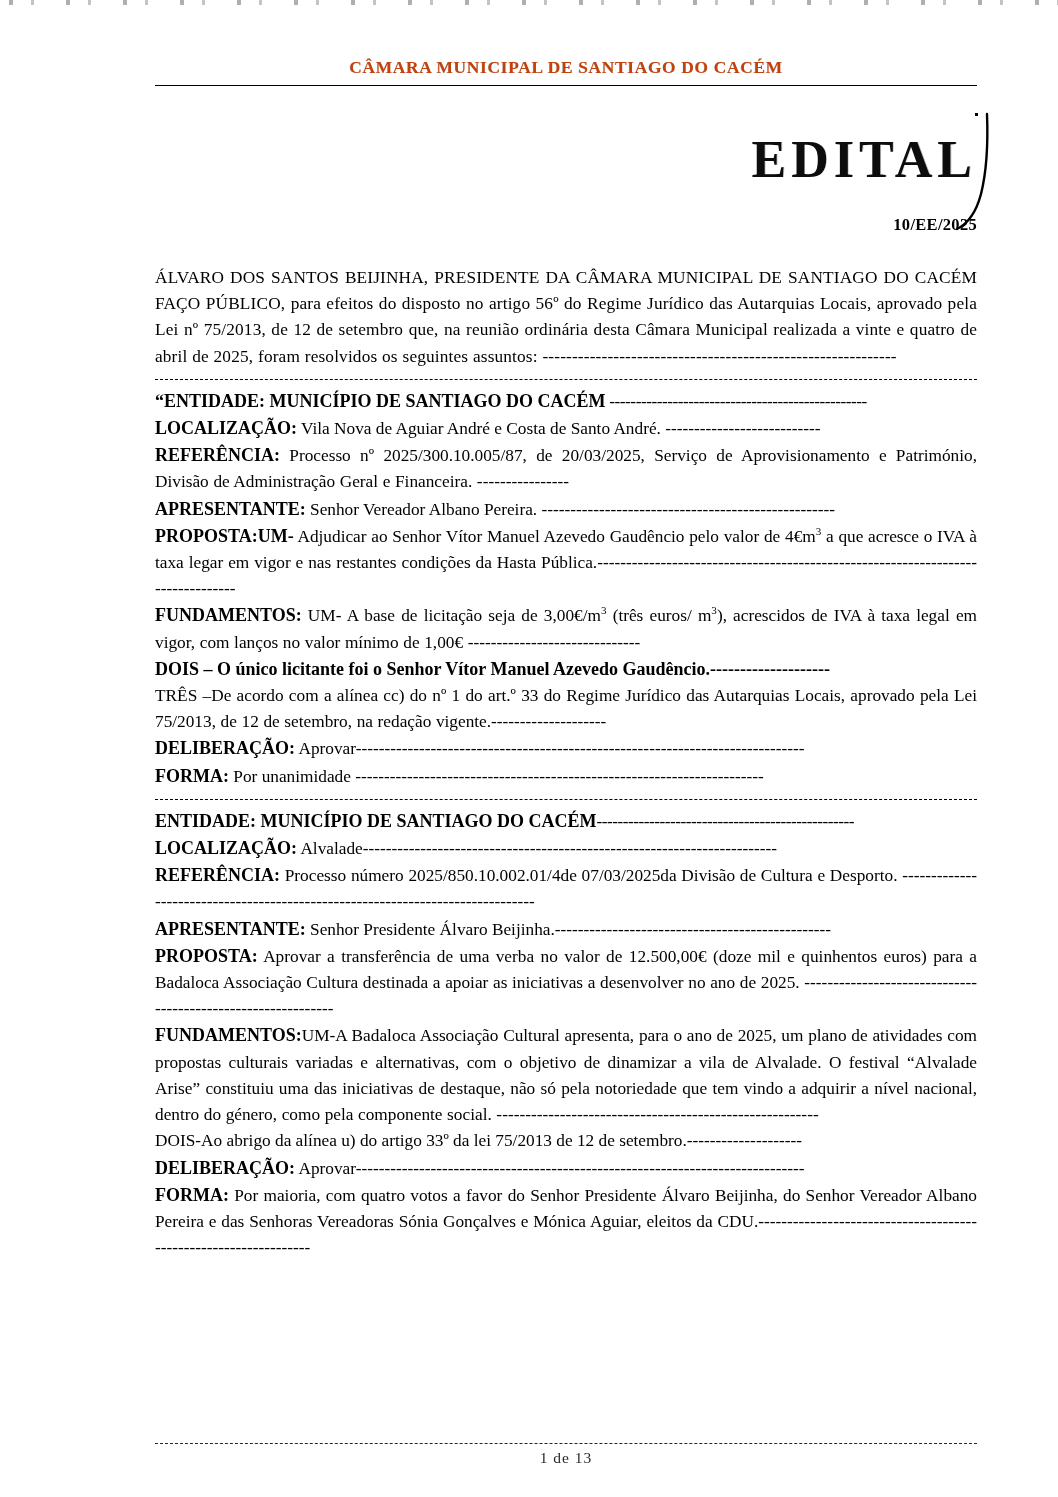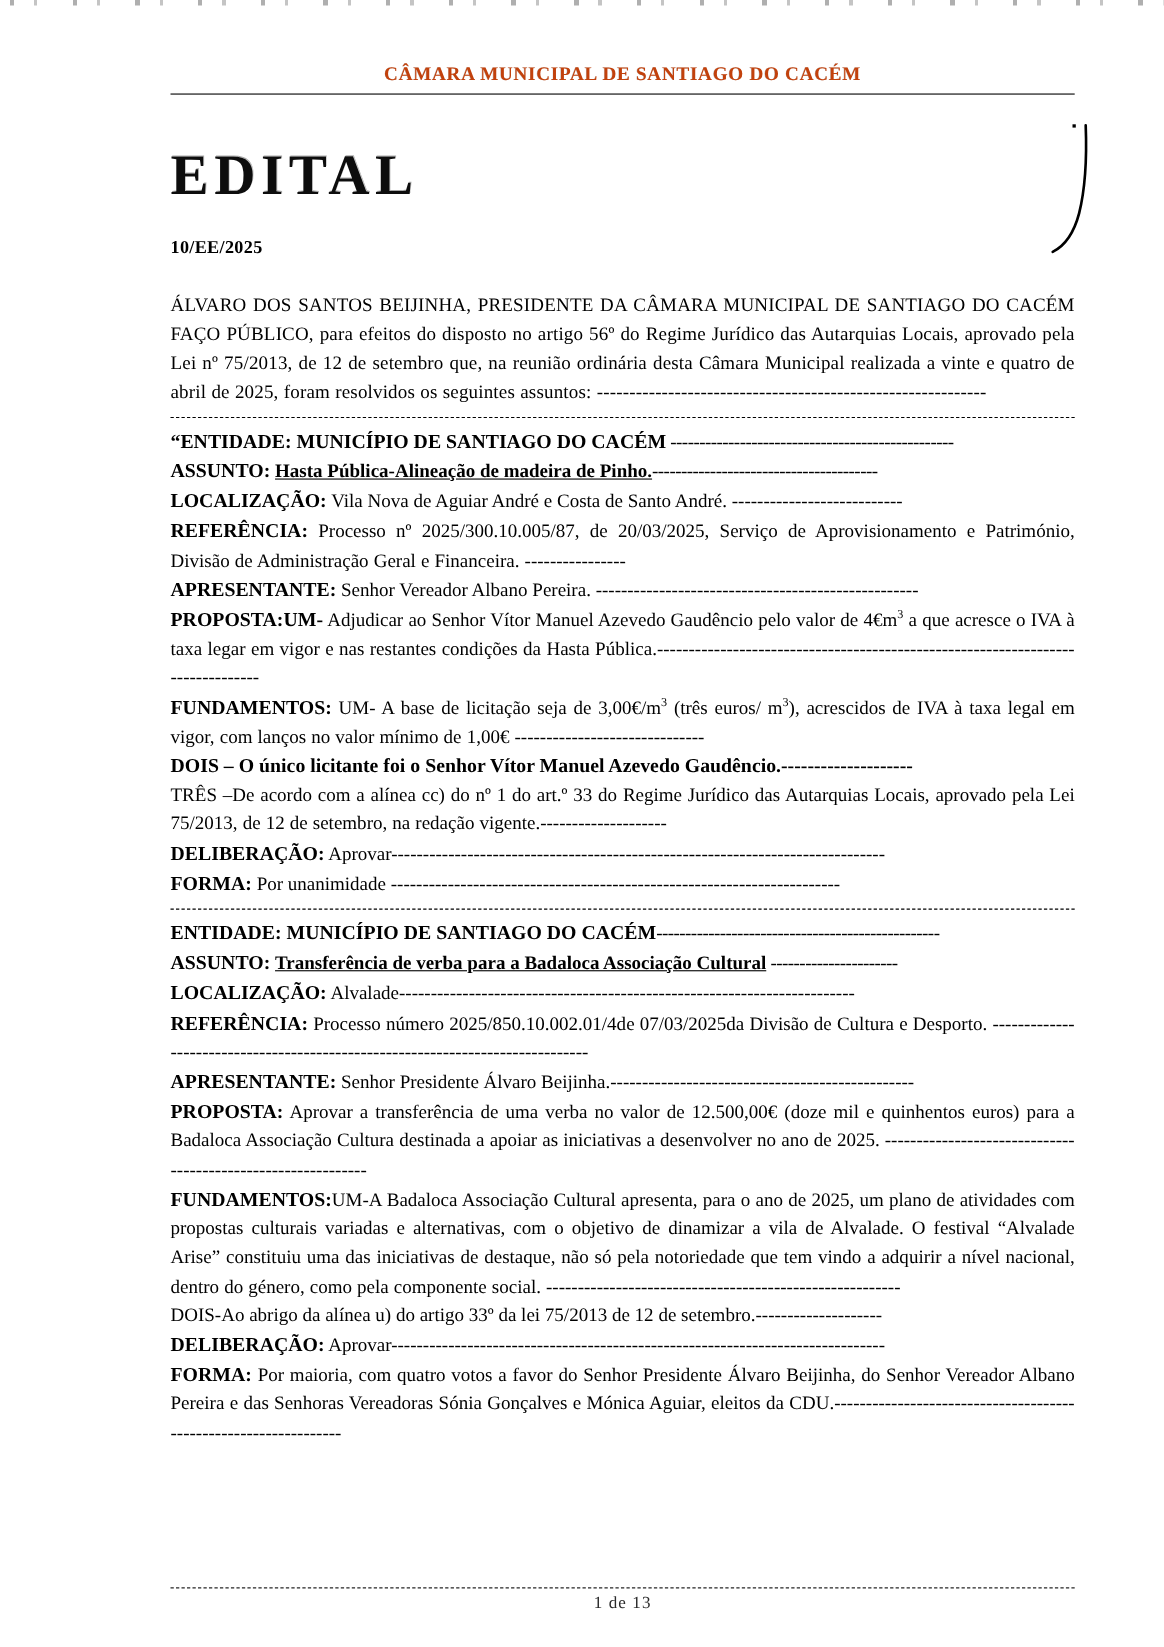--- a/index.html
+++ b/index.html
@@ -59,21 +59,21 @@
     color: #c2410c;
     text-shadow: 0.4px 0 0 rgba(255,255,255,0.55), -0.4px 0 0 rgba(0,0,0,0.25);
   }
   .header-rule {
     margin-top: 7px;
     border-top: 1.6px solid #000;
     width: 100%;
   }
 
   .title-block {
-    text-align: left;
+    text-align: right;
     margin-top: 48px;
   }
   .edital-title {
     font-size: 52px;
     font-weight: bold;
     letter-spacing: 5px;
     line-height: 1;
     color: #0d0d0d;
     text-shadow:
        0.5px 0.5px 0 rgba(255,255,255,0.75),
@@ -199,24 +199,20 @@
     <p class="para intro caps-lead">ÁLVARO DOS SANTOS BEIJINHA, PRESIDENTE DA CÂMARA MUNICIPAL DE SANTIAGO DO CACÉM FAÇO PÚBLICO, para efeitos do disposto no artigo 56º do Regime Jurídico das Autarquias Locais, aprovado pela Lei nº 75/2013, de 12 de setembro que, na reunião ordinária desta Câmara Municipal realizada a vinte e quatro de abril de 2025, foram resolvidos os seguintes assuntos: ------------------------------------------------------------</p>
 
     <div class="sep"></div>
 
     <div class="block">
 
       <p class="line">
         <span class="lbl-lg">“</span><span class="lbl-lg">ENTIDADE:</span><span class="lbl-lg"> </span><span class="lbl-lg">MUNICÍPIO DE SANTIAGO DO CACÉM</span><span class="dashfill"> -------------------------------------------------</span>
       </p>
 
-      <p class="line">
-        <span class="lbl-lg">ASSUNTO:</span>
-        <span class="bold-ul">Hasta Pública-Alineação de madeira de Pinho.</span><span class="dashfill">---------------------------------------</span>
-      </p>
 
       <p class="line">
         <span class="lbl-lg">LOCALIZAÇÃO:</span><span> Vila Nova de Aguiar André e Costa de Santo André. ---------------------------</span>
       </p>
 
       <p class="para">
         <span class="lbl-lg">REFERÊNCIA:</span><span> Processo nº 2025/300.10.005/87, de 20/03/2025, Serviço de Aprovisionamento e Património, Divisão de Administração Geral e Financeira. ----------------</span>
       </p>
 
       <p class="line">
@@ -250,24 +246,20 @@
     </div>
 
     <div class="sep"></div>
 
     <div class="block">
 
       <p class="line">
         <span class="lbl-lg">ENTIDADE:</span><span class="lbl-lg"> </span><span class="lbl-lg">MUNICÍPIO DE SANTIAGO DO CACÉM</span><span class="dashfill">-------------------------------------------------</span>
       </p>
 
-      <p class="line">
-        <span class="lbl-lg">ASSUNTO:</span>
-        <span class="bold-ul">Transferência de verba para a Badaloca Associação Cultural</span><span class="dashfill"> ----------------------</span>
-      </p>
 
       <p class="line">
         <span class="lbl-lg">LOCALIZAÇÃO:</span><span> Alvalade------------------------------------------------------------------------</span>
       </p>
 
       <p class="para">
         <span class="lbl-lg">REFERÊNCIA:</span><span> Processo número 2025/850.10.002.01/4de 07/03/2025da Divisão de Cultura e Desporto. -------------------------------------------------------------------------------</span>
       </p>
 
       <p class="line">

